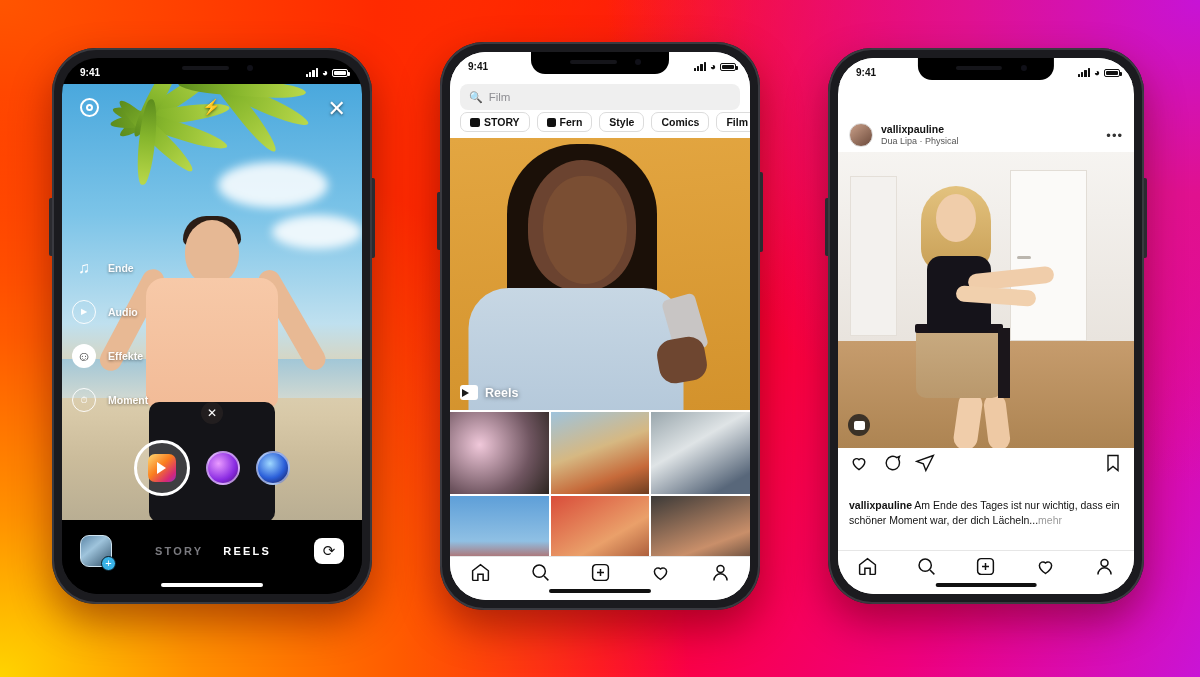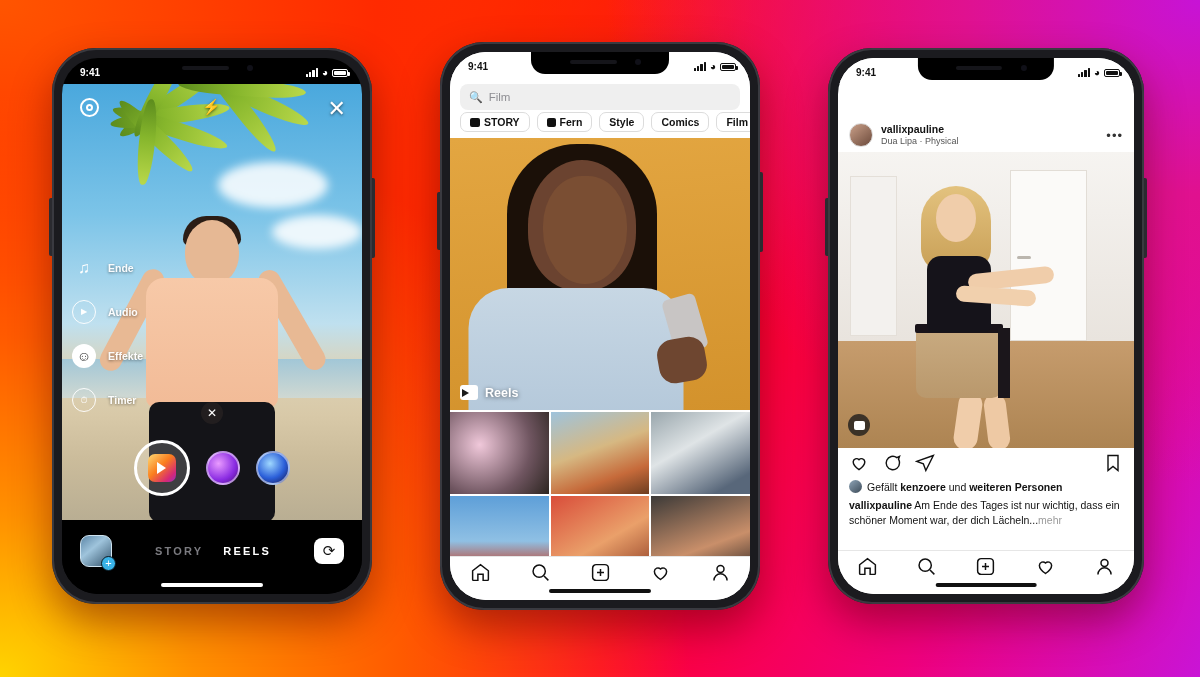--- a/index.html
+++ b/index.html
@@ -322,21 +322,21 @@
         <div class="tool">
           <span class="ic ring" style="font-size:8px;">▶</span>
           <span class="lb">Audio</span>
         </div>
         <div class="tool">
           <span class="ic solid" style="font-size:14px;">☺</span>
           <span class="lb">Effekte</span>
         </div>
         <div class="tool">
           <span class="ic ring" style="font-size:9px;">⏱</span>
-          <span class="lb">Timer</span>
+          <span class="lb">Moment</span>
         </div>
       </div>
 
       <div class="clear-btn">✕</div>
 
       <div class="shutter-row">
         <div class="shutter">
           <span class="reels-ic"></span>
         </div>
         <div class="eff a"></div>
@@ -510,24 +510,20 @@
             <path d="M21 12a8 8 0 1 1-3.2-6.4L21 4l-1.2 3.4A7.9 7.9 0 0 1 21 12z"></path>
           </svg></span>
       <span><svg viewBox="0 0 24 24">
             <path d="M22 3L2 10l8 3 3 8z"></path>
           </svg></span>
       <span class="save"><svg viewBox="0 0 24 24">
             <path d="M6 3h12v18l-6-5-6 5z"></path>
           </svg></span>
     </div>
 
-    <div class="likes">
-      <span class="mini"></span>
-      <span>Gefällt <b>kenzoere</b> und <b>weiteren Personen</b></span>
-    </div>
 
     <div class="caption">
       <b>vallixpauline</b><span> Am Ende des Tages ist nur wichtig, dass ein schöner Moment war, der dich Lächeln...</span><span class="more">mehr</span>
     </div>
 
     <div class="tabbar">
       <span><svg viewBox="0 0 24 24">
             <path d="M3 10l9-7 9 7v10a1 1 0 0 1-1 1h-5v-7H9v7H4a1 1 0 0 1-1-1z"></path>
           </svg></span>
       <span><svg viewBox="0 0 24 24">

